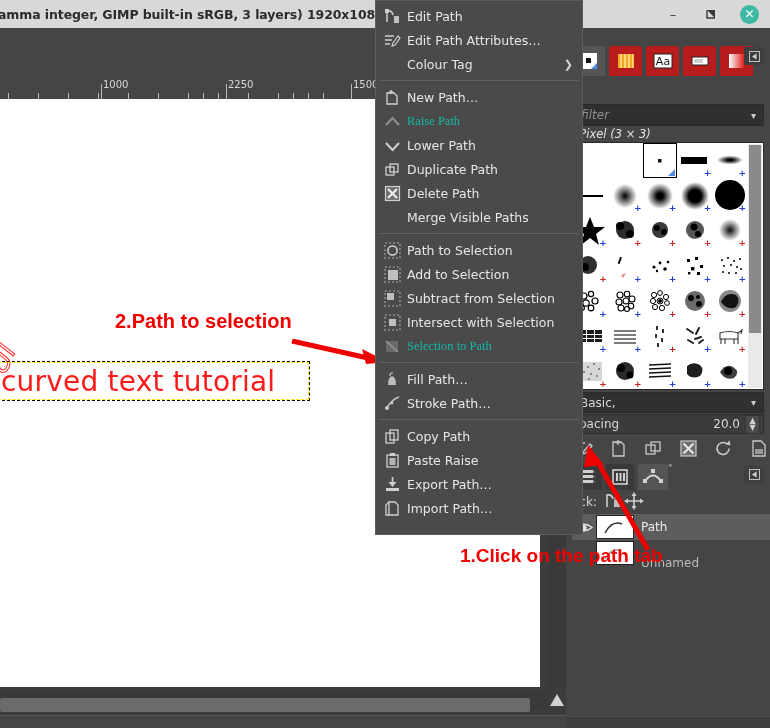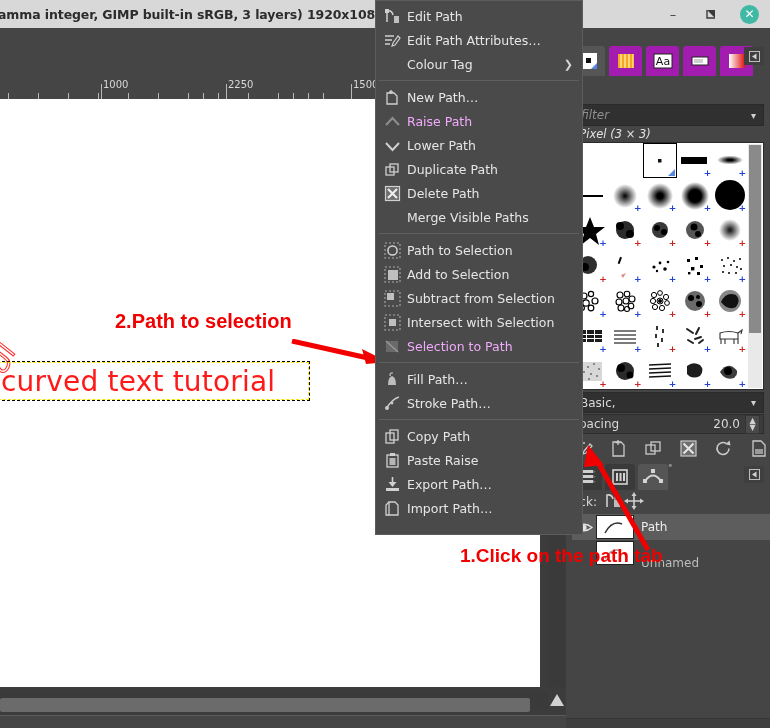--- a/index.html
+++ b/index.html
@@ -91,21 +91,21 @@
   #status-text{position:absolute;left:0px;top:11px;font-size:12px;color:#dcdcdc;}
 
   
   #dock{left:566px;top:28px;width:204px;height:700px;background:#454545;}
   #dock-divider{left:566px;top:28px;width:4px;height:700px;background:#3a3a3a;}
 
   
   #dock-tabs{position:absolute;left:6px;top:16px;width:198px;height:32px;display:flex;align-items:flex-end;}
   .dtab{
     width:33px;height:30px;margin-right:4px;display:flex;align-items:center;justify-content:center;
-    background:#a21caf;border-radius:3px 3px 0 0;
+    background:#b91c1c;border-radius:3px 3px 0 0;
   }
   .dtab.active{background:#555;}
   #dock-tab-menu{position:absolute;right:6px;top:19px;width:20px;height:18px;
      background:#3f3f3f;display:flex;align-items:center;justify-content:center;color:#c7c7c7;font-size:10px;}
 
   
   #brush-filter{
     position:absolute;left:6px;top:76px;width:192px;height:22px;background:#303030;
     border:1px solid #2a2a2a;display:flex;align-items:center;box-sizing:border-box;
   }
@@ -173,21 +173,21 @@
   
   #ctxmenu{
     left:375px;top:0px;width:208px;height:535px;
     background:#4a4a4a;border:1px solid #5c5c5c;box-sizing:border-box;
     z-index:100;padding:3px 0;
   }
   .mitem{
     height:24px;display:flex;align-items:center;padding-left:5px;
     font-size:12.5px;color:#e6e6e6;cursor:default;
   }
-  .mitem.disabled{color:#f0abfc;}
+  .mitem.disabled{color:#14b8a6;font-family:Liberation Serif, serif;}
   .micon{width:23px;min-width:23px;display:flex;align-items:center;justify-content:center;margin-right:3px;}
   .msep{height:1px;background:#5f5f5f;margin:4px 3px;}
   .marrow{margin-left:auto;padding-right:9px;color:#d5d5d5;font-size:11px;}
 </style>
 </head>
 <body>
 
 <div id="titlebar" class="abs">
   <div id="title-text">amma integer, GIMP built-in sRGB, 3 layers) 1920x1080 – GIM</div>
   <div id="winbtns">

